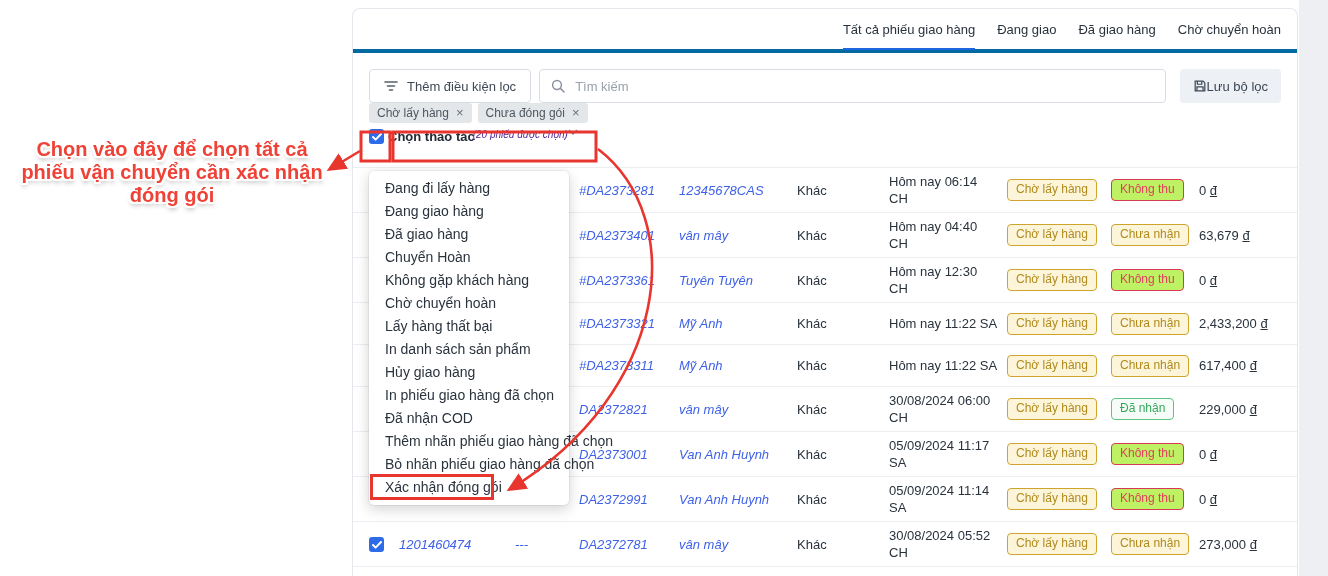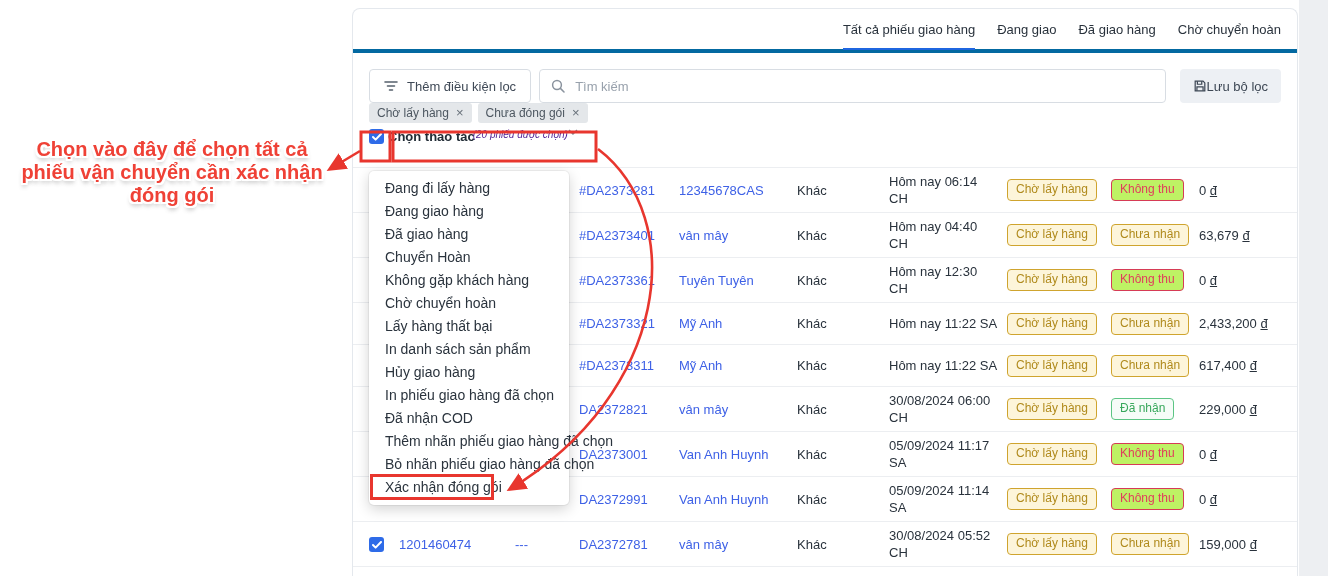--- a/index.html
+++ b/index.html
@@ -47,21 +47,21 @@
     align-items:center;justify-content:center;flex:0 0 15px;cursor:pointer;}
   .bulk-label{font-size:13px;font-weight:bold;color:#212b35;cursor:pointer;}
   .bulk-note{font-size:10px;color:#4c1d95;margin-left:-6px;font-style:italic;}
   .chev{display:flex;align-items:center;margin-left:-4px;}
 
   
   .trow{display:grid;grid-template-columns:30px 116px 64px 100px 118px 92px 118px 104px 88px 1fr;
     align-items:center;min-height:42px;padding:5px 16px;box-sizing:border-box;
     border-top:1px solid #eceef1;font-size:13px;line-height:17px;color:#29323c;}
   .cell{padding-right:8px;}
-  a.link{color:#3e61e6;text-decoration:none;cursor:pointer;word-break:break-word;}
+  a.link{color:#3e61e6;text-decoration:none;cursor:pointer;word-break:break-word;font-style:italic;}
   .amount{padding-right:0;}
   .dong{text-decoration:underline;}
   .badge{display:inline-block;padding:2px 8px 3px;border-radius:4px;font-size:12px;line-height:15px;
     border:1px solid;white-space:nowrap;}
   .badge-yellow{background:#fdf5da;border-color:#cfa42e;color:#b08a1c;}
   .badge-red{background:#bef264;border-color:#d63b56;color:#e03e5c;}
   .badge-green{background:#f6fcf8;border-color:#5cc584;color:#38a85c;}
 
   
   .dropdown{position:absolute;left:16px;top:162px;width:200px;background:#fff;z-index:10;
@@ -372,21 +372,21 @@
       <a class="cell link">vân mây</a>
       <div class="cell">Khác</div>
       <div class="cell">30/08/2024 05:52 CH</div>
       <div class="cell">
         <span class="badge badge-yellow">Chờ lấy hàng</span>
       </div>
       <div class="cell">
         <span class="badge cod-badge badge-yellow">Chưa nhận</span>
       </div>
       <div class="cell amount">
-        <span>159,000</span>
+        <span>273,000</span>
         <span class="dong">đ</span>
       </div>
     </div>
       <div class="trow">
 
       <a class="cell link"></a>
 
       <div class="cell">30/08/2024 05:49 CH</div>
 
     </div>

